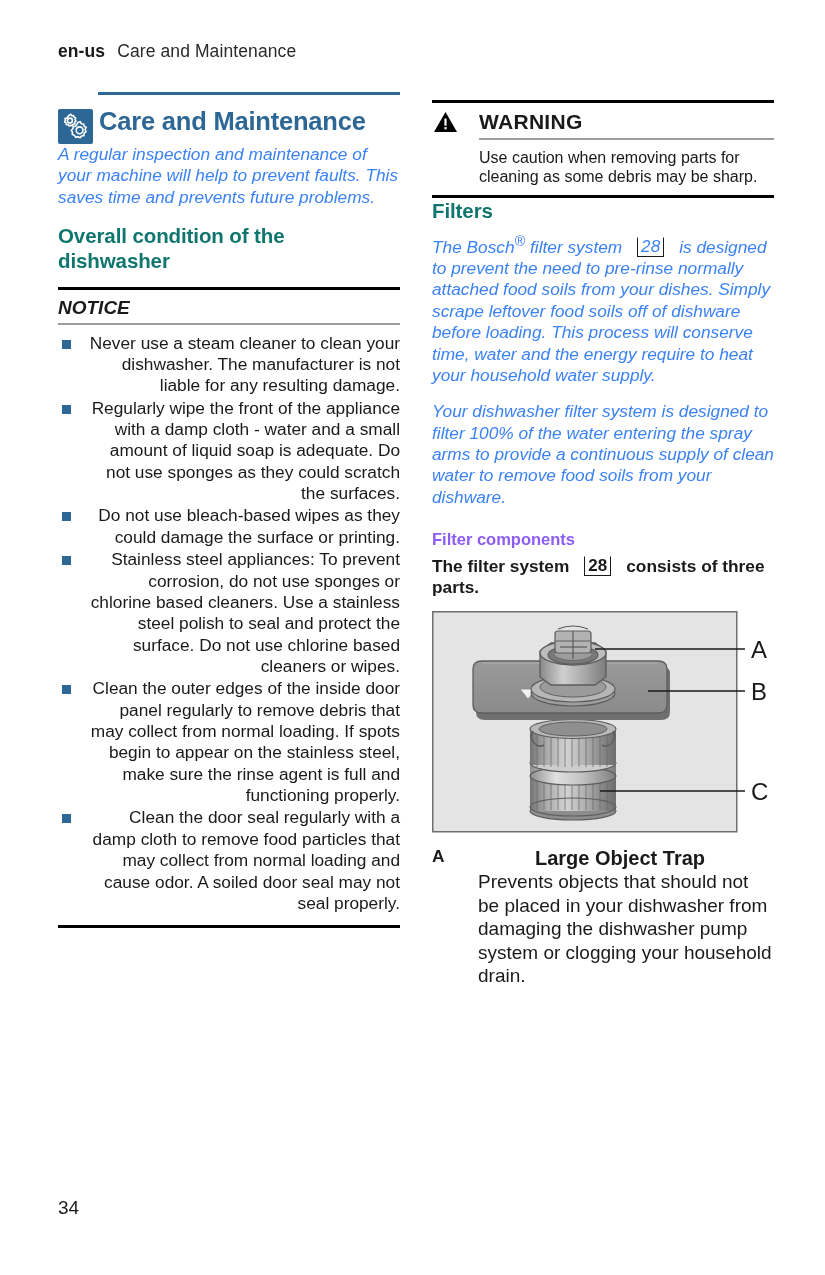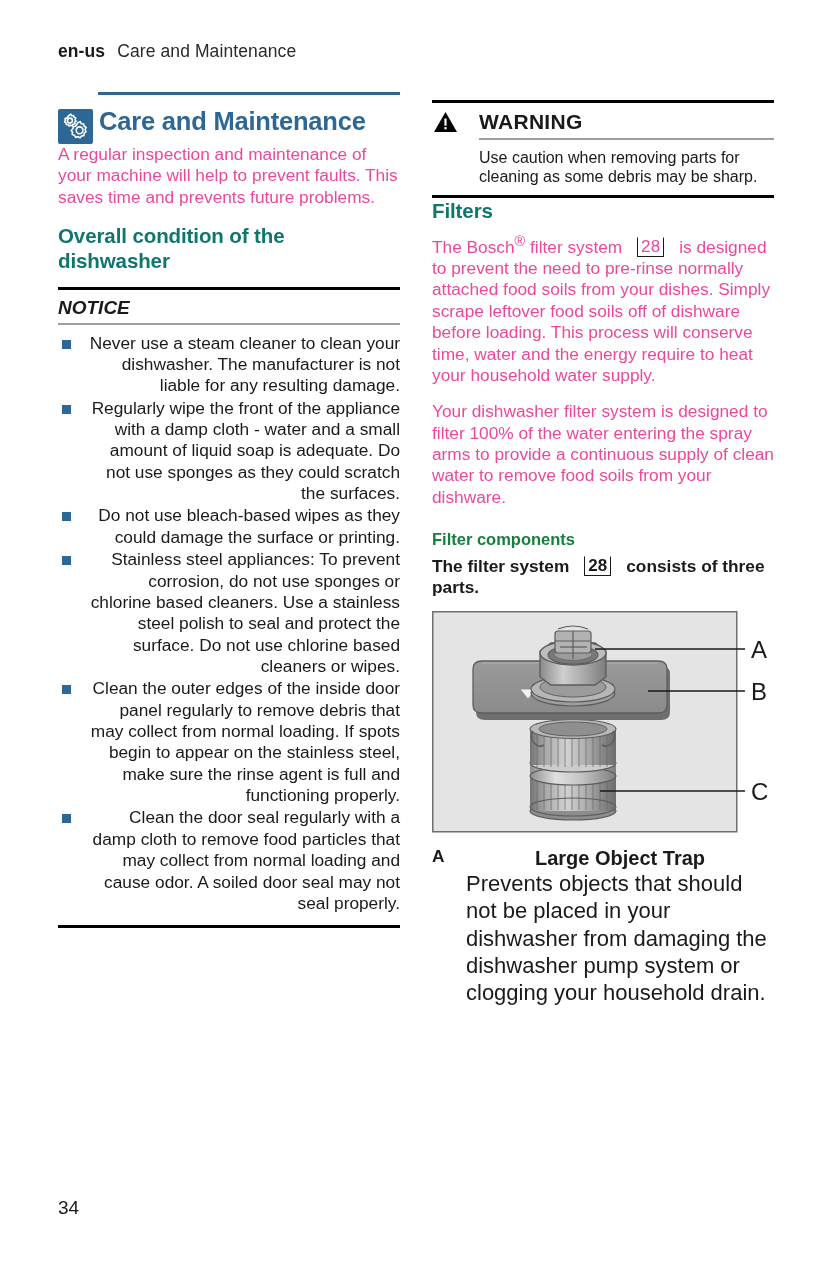--- a/index.html
+++ b/index.html
@@ -85,39 +85,40 @@
     line-height: 1.17;
     letter-spacing: -0.2px;
     margin-top: -2px;
   }
 
   
   p.body {
     font-size: 17.3px;
     line-height: 1.235;
     margin: 0 0 15px 0;
-    color: #ec4899;
+    color: #3b82f6;
+    font-style: italic;
   }
   .intro { margin-top: 19px; }
 
   
   h2.sect {
     color: #0f766e;
     font-size: 20.5px;
     font-weight: bold;
     line-height: 1.22;
     margin: 0 0 10px 0;
     letter-spacing: -0.1px;
   }
   .sect-dishwasher { margin-top: 26px; }
   .sect-filters { margin-top: 34px; margin-bottom: 13px; }
 
   
   h3.subsect {
-    color: #15803d;
+    color: #8b5cf6;
     font-size: 16.5px;
     font-weight: bold;
     margin: 22px 0 6px 0;
     line-height: 1.2;
   }
   p.leadin {
     font-size: 17.3px;
     font-weight: bold;
     line-height: 1.235;
     margin: 0 0 12px 0;
@@ -231,23 +232,24 @@
   }
   .legend-text { flex: 1 1 auto; }
   .legend-term {
     font-size: 20px;
     font-weight: bold;
     line-height: 1.235;
     display: block;
     text-align: center;
   }
   .legend-desc {
-    font-size: 22px;
+    font-size: 19px;
     line-height: 1.235;
     display: block;
+    margin-left: 12px;
   }
 
   
   .folio {
     position: absolute;
     left: 58px;
     top: 1197px;
     font-size: 19px;
     color: #1a1a1a;
   }

